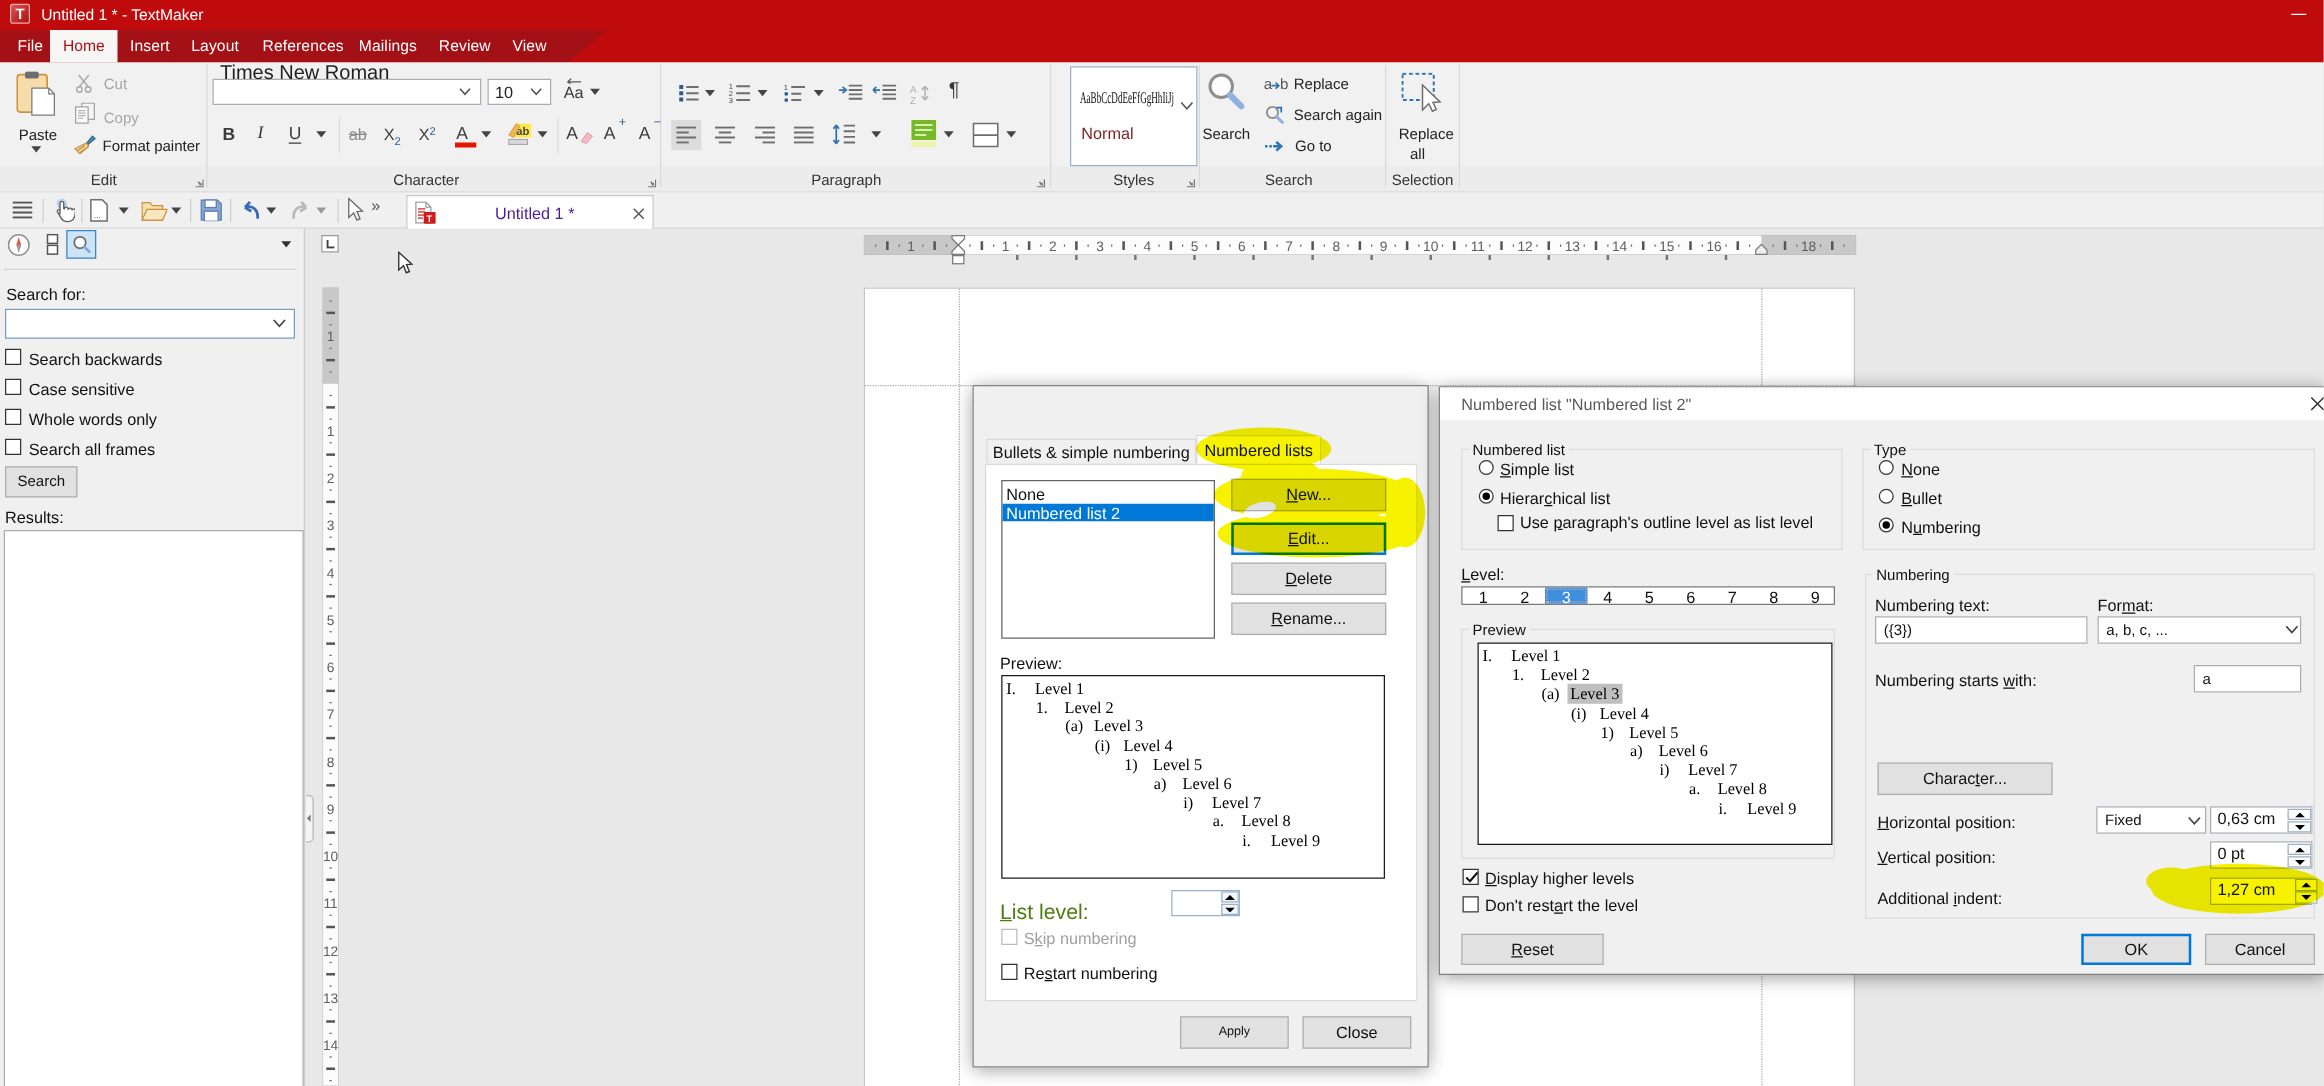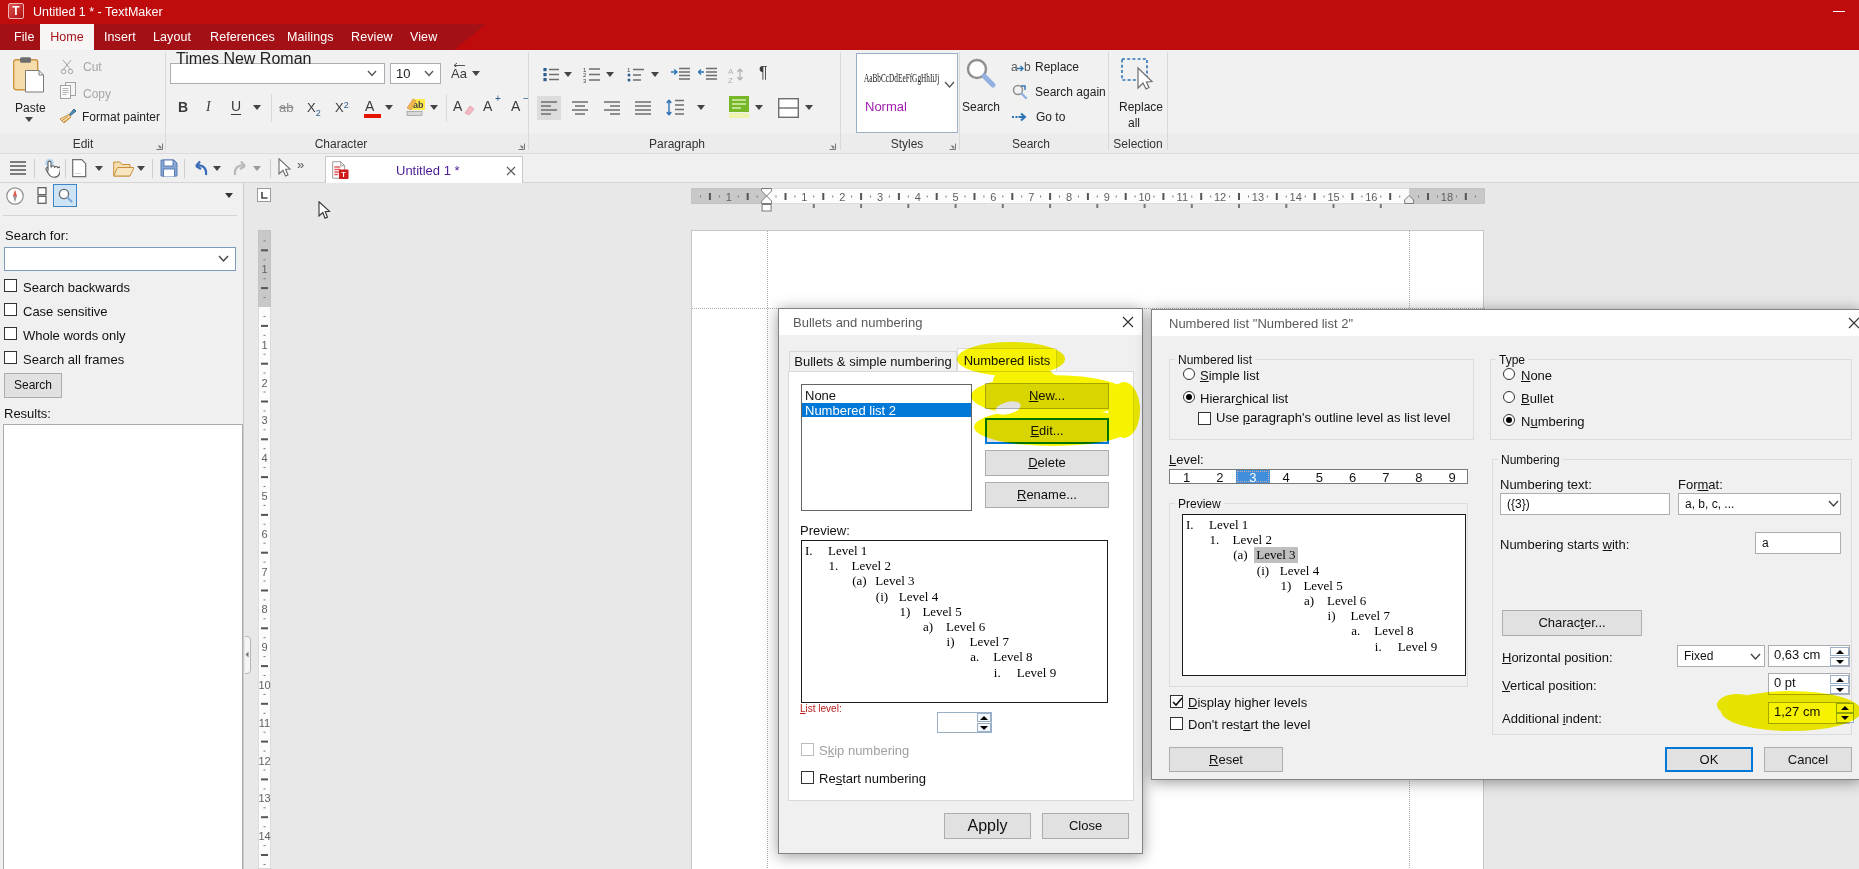--- a/index.html
+++ b/index.html
@@ -226,21 +226,21 @@
  </svg>
  <div class="dn" style="left:755px;top:55px"></div>
  <svg class="abs" style="left:778px;top:48px" width="21" height="20" viewBox="0 0 21 20">
   <rect x="0.7" y="0.7" width="19.6" height="18.6" fill="#fff" stroke="#6e6e6e" stroke-width="1.4"></rect>
   <path d="M0.7 10 h19.6" stroke="#6e6e6e" stroke-width="1.4"></path>
  </svg>
  <div class="dn" style="left:805px;top:55px"></div>
 
  <div class="abs" style="left:856px;top:3px;width:102px;height:80px;background:#fff;border:1px solid #9ab0c9"></div>
  <div class="abs serif" style="left:864px;top:20px;font-size:13px;color:#111;transform:scaleX(0.56);transform-origin:0 0;white-space:nowrap">AaBbCcDdEeFfGgHhIiJj</div>
- <div class="abs" style="left:865px;top:49px;font-size:13px;color:#a21caf">Normal</div>
+ <div class="abs" style="left:865px;top:49px;font-size:13px;color:#7f1d1d">Normal</div>
  <svg class="abs" style="left:944px;top:31px" width="11" height="8" viewBox="0 0 11 8">
       <path d="M1 1 L5.5 6 L10 1" fill="none" stroke="#555" stroke-width="1.3"></path>
     </svg>
 
  <svg class="abs" style="left:964px;top:7px" width="34" height="34" viewBox="0 0 34 34">
   <circle cx="13" cy="12" r="9" fill="#fdfdfd" stroke="#8f8f8f" stroke-width="2.4"></circle>
   <path d="M20 19 L29 28" stroke="#92b1e0" stroke-width="5" stroke-linecap="round"></path>
  </svg>
  <div class="ribtxt" style="left:962px;top:50px">Search</div>
  <div class="abs" style="left:1011px;top:10px;font-size:12px;color:#555">a</div>
@@ -549,26 +549,20 @@
       <rect x="5.5" y="634.0" width="2" height="1" fill="#777"></rect>
     </svg>
  <div class="abs" id="page" style="left:446px;top:47px">
    <div class="abs" style="left:74.6px;top:0;width:1px;height:639px;border-left:1px dotted #ababab"></div>
    <div class="abs" style="left:717.1px;top:0;width:1px;height:639px;border-left:1px dotted #ababab"></div>
    <div class="abs" style="left:0;top:77px;width:793px;height:1px;border-top:1px dotted #ababab"></div>
  </div>
 </div>
 
 <div class="dlg" id="dlg1" style="left:778px;top:308px;width:365px;height:546px">
- <div class="dtitle">
-      <span style="position:absolute;left:14px;top:6px">Bullets and numbering</span>
-  <svg class="dx" style="left:341px" viewBox="0 0 16 16">
-        <path d="M3 3 L13 13 M13 3 L3 13" stroke="#333" stroke-width="1.2"></path>
-      </svg>
- </div>
 
  <div class="abs" style="left:10px;top:42px;width:168px;height:21px;background:#f0f0f0;border:1px solid #d9d9d9;font-size:13px;color:#111;text-align:center;line-height:20px">Bullets &amp; simple numbering</div>
  <div class="abs" style="left:178px;top:39px;width:100px;height:24px;background:#fff;border:1px solid #d9d9d9;border-bottom:none;font-size:13px;color:#111;text-align:center;line-height:23px">Numbered lists</div>
  <div class="abs" style="left:9px;top:62px;width:346px;height:430px;background:#fff;border:1px solid #d9d9d9"></div>
 
  <div class="abs" style="left:22px;top:75px;width:171px;height:127px;background:#fff;border:1px solid #646464">
    <div class="abs" style="left:3px;top:3px;font-size:13px;color:#111">None</div>
    <div class="abs" style="left:0px;top:18px;width:169px;height:14px;background:#0078d7"></div>
    <div class="abs" style="left:3px;top:18px;font-size:13px;color:#fff">Numbered list 2</div>
  </div>
@@ -592,37 +586,37 @@
       <div class="abs" style="left:120.4px;top:62.8px">Level 5</div>
    <div class="abs" style="left:121px;top:78px">a)</div>
       <div class="abs" style="left:144px;top:78px">Level 6</div>
    <div class="abs" style="left:144.6px;top:93.2px">i)</div>
       <div class="abs" style="left:167.6px;top:93.2px">Level 7</div>
    <div class="abs" style="left:168.2px;top:108.4px">a.</div>
       <div class="abs" style="left:191.2px;top:108.4px">Level 8</div>
    <div class="abs" style="left:191.8px;top:123.6px">i.</div>
       <div class="abs" style="left:214.8px;top:123.6px">Level 9</div>
  </div>
- <div class="abs" style="left:21px;top:394px;font-size:10px;color:#b91c1c"><u>L</u>ist level:</div>
+ <div class="abs" style="left:21px;top:411px;font-size:17px;color:#4d7c0f"><u>L</u>ist level:</div>
 
  <div class="abs" style="left:158px;top:403px;width:55px;height:21px;background:#fff;border:1px solid #9ab0c9"></div>
  <div class="abs" style="left:198px;top:404px;width:14px;height:9px;background:#f4f7fb;border:1px solid #9ab0c9"></div>
  <div class="abs" style="left:198px;top:414px;width:14px;height:9px;background:#f4f7fb;border:1px solid #9ab0c9"></div>
  <svg class="abs" style="left:201px;top:407px" width="8" height="4" viewBox="0 0 8 4">
       <path d="M0 4 L4 0 L8 4 Z" fill="#000"></path>
     </svg>
  <svg class="abs" style="left:201px;top:417px" width="8" height="4" viewBox="0 0 8 4">
       <path d="M0 0 L4 4 L8 0 Z" fill="#000"></path>
     </svg>
  <div class="abs" style="left:22px;top:434px;width:13px;height:13px;background:#fff;border:1px solid #bcbcbc"></div>
  <div class="abs" style="left:40px;top:434px;font-size:13px;color:#a0a0a0">S<u>k</u>ip numbering</div>
  <div class="abs" style="left:22px;top:462px;width:13px;height:13px;background:#fff;border:1px solid #333"></div>
  <div class="abs" style="left:40px;top:462px;font-size:13px;color:#111">Re<u>s</u>tart numbering</div>
 
- <div class="btn" style="left:165px;top:504px;width:87px;height:26px;line-height:24px;font-size:16px">Apply</div>
+ <div class="btn" style="left:165px;top:504px;width:87px;height:26px;line-height:24px;font-size:10px">Apply</div>
  <div class="btn" style="left:263px;top:504px;width:87px;height:26px;line-height:24px;font-size:13px">Close</div>
 </div>
 
 <div class="dlg" id="dlg2" style="left:1151px;top:309px;width:710px;height:471px">
  <div class="dtitle">
       <span style="position:absolute;left:17px;top:6px">Numbered list "Numbered list 2"</span>
   <svg class="dx" style="left:694px" viewBox="0 0 16 16">
         <path d="M3 3 L13 13 M13 3 L3 13" stroke="#333" stroke-width="1.2"></path>
       </svg>
  </div>

